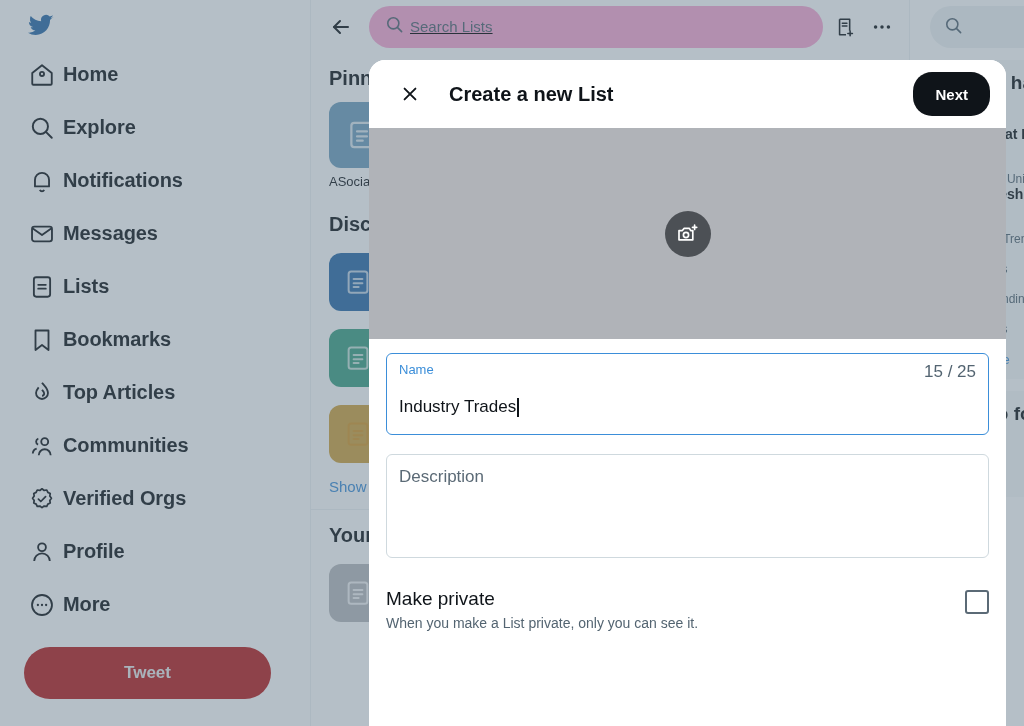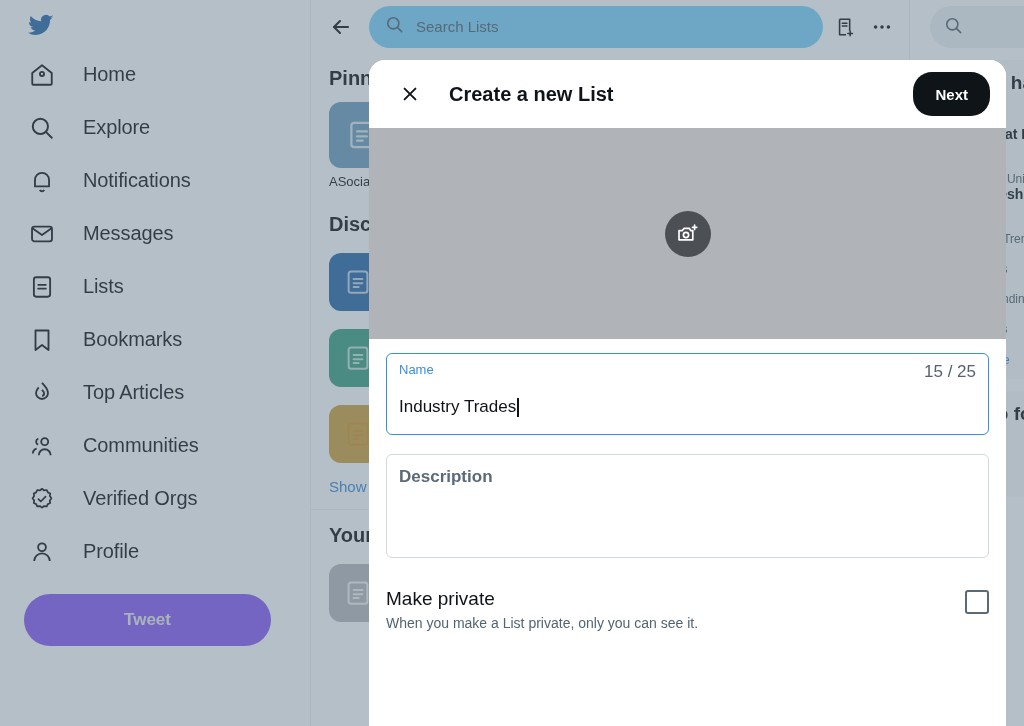--- a/index.html
+++ b/index.html
@@ -39,25 +39,26 @@
   }
   .logo-wrap {
     padding: 8px 0 10px 26px;
     height: 44px;
     box-sizing: border-box;
   }
   .logo-wrap svg { display: block; }
   .nav-item {
     display: flex;
     align-items: center;
-    gap: 28px;
+    gap: 8px;
     height: 53px;
     padding-left: 28px;
     box-sizing: border-box;
     cursor: pointer;
+    font-weight: bold;
   }
   .nav-icon {
     width: 27px;
     height: 27px;
     flex: 0 0 27px;
     display: flex;
     align-items: center;
     justify-content: center;
   }
   .nav-icon svg { display: block; }
@@ -65,21 +66,21 @@
     font-size: 20px;
     color: #0f1419;
     letter-spacing: -0.1px;
     white-space: nowrap;
   }
   .tweet-btn {
     margin: 16px 0 0 24px;
     width: 247px;
     height: 52px;
     border-radius: 26px;
-    background: #8b5cf6;
+    background: #b91c1c;
     color: #e9e9e9;
     font-size: 17px;
     font-weight: bold;
     display: flex;
     align-items: center;
     justify-content: center;
     border: none;
     cursor: pointer;
     font-family: "Liberation Sans", sans-serif;
   }
@@ -100,27 +101,28 @@
     align-items: center;
     gap: 10px;
     padding: 0 14px 0 18px;
     box-sizing: border-box;
   }
   .back-arrow { width: 24px; height: 24px; cursor: pointer; flex:0 0 24px;}
   .search-pill {
     flex: 1 1 auto;
     height: 42px;
     border-radius: 21px;
-    background: #7dd3fc;
+    background: #f9a8d4;
     display: flex;
     align-items: center;
-    gap: 12px;
+    gap: 6px;
     padding: 0 16px;
     box-sizing: border-box;
     margin-left: 6px;
+    text-decoration: underline;
   }
   .search-pill .ph {
     font-size: 15px;
     color: #536471;
   }
   .head-ic { width: 26px; height: 26px; cursor:pointer; flex:0 0 26px; display:flex; align-items:center; justify-content:center;}
 
   .section-title {
     font-size: 20px;
     font-weight: bold;
@@ -273,21 +275,20 @@
     background:#0f1419; margin-left:1px;
   }
   .field-desc {
     margin-top: 19px;
     border: 1px solid #cfd9de;
     border-radius: 6px;
     height: 104px;
     padding: 12px;
     box-sizing: border-box;
     cursor: text;
-    font-weight: bold;
   }
   .fd-ph { font-size:17px; color:#5b6a76; }
   .private-row {
     margin-top: 29px;
     display: flex;
     align-items: flex-start;
     justify-content: space-between;
   }
   .pr-left { padding-top: 1px; }
   .pr-title { font-size: 19px; color:#0f1419; font-weight:normal; }
@@ -410,20 +411,31 @@
       <div class="nav-item">
         <span class="nav-icon">
           <svg width="26" height="26" viewBox="0 0 24 24" fill="none" stroke="#0f1419" stroke-width="1.7" stroke-linejoin="round">
             <circle cx="12" cy="7.6" r="3.6"></circle>
               <path d="M4.8 20.4a7.2 7.2 0 0114.4 0"></path>
           </svg>
         </span>
         <span class="nav-label">Profile</span>
       </div>
 
+      <div class="nav-item">
+        <span class="nav-icon">
+          <svg width="26" height="26" viewBox="0 0 24 24" fill="none" stroke="#0f1419" stroke-width="1.7">
+            <circle cx="12" cy="12" r="9.2"></circle>
+            <circle cx="8.2" cy="12" r="1.05" fill="#0f1419" stroke="none"></circle>
+            <circle cx="12" cy="12" r="1.05" fill="#0f1419" stroke="none"></circle>
+            <circle cx="15.8" cy="12" r="1.05" fill="#0f1419" stroke="none"></circle>
+          </svg>
+        </span>
+        <span class="nav-label">More</span>
+      </div>
 
       <button class="tweet-btn">Tweet</button>
     </div>
 
     <div class="center-col">
       <div class="center-head">
         <span class="back-arrow">
           <svg width="24" height="24" viewBox="0 0 24 24" fill="none" stroke="#0f1419" stroke-width="2" stroke-linecap="round" stroke-linejoin="round">
             <path d="M19 12H5"></path>
               <path d="M11 6l-6 6 6 6"></path>

